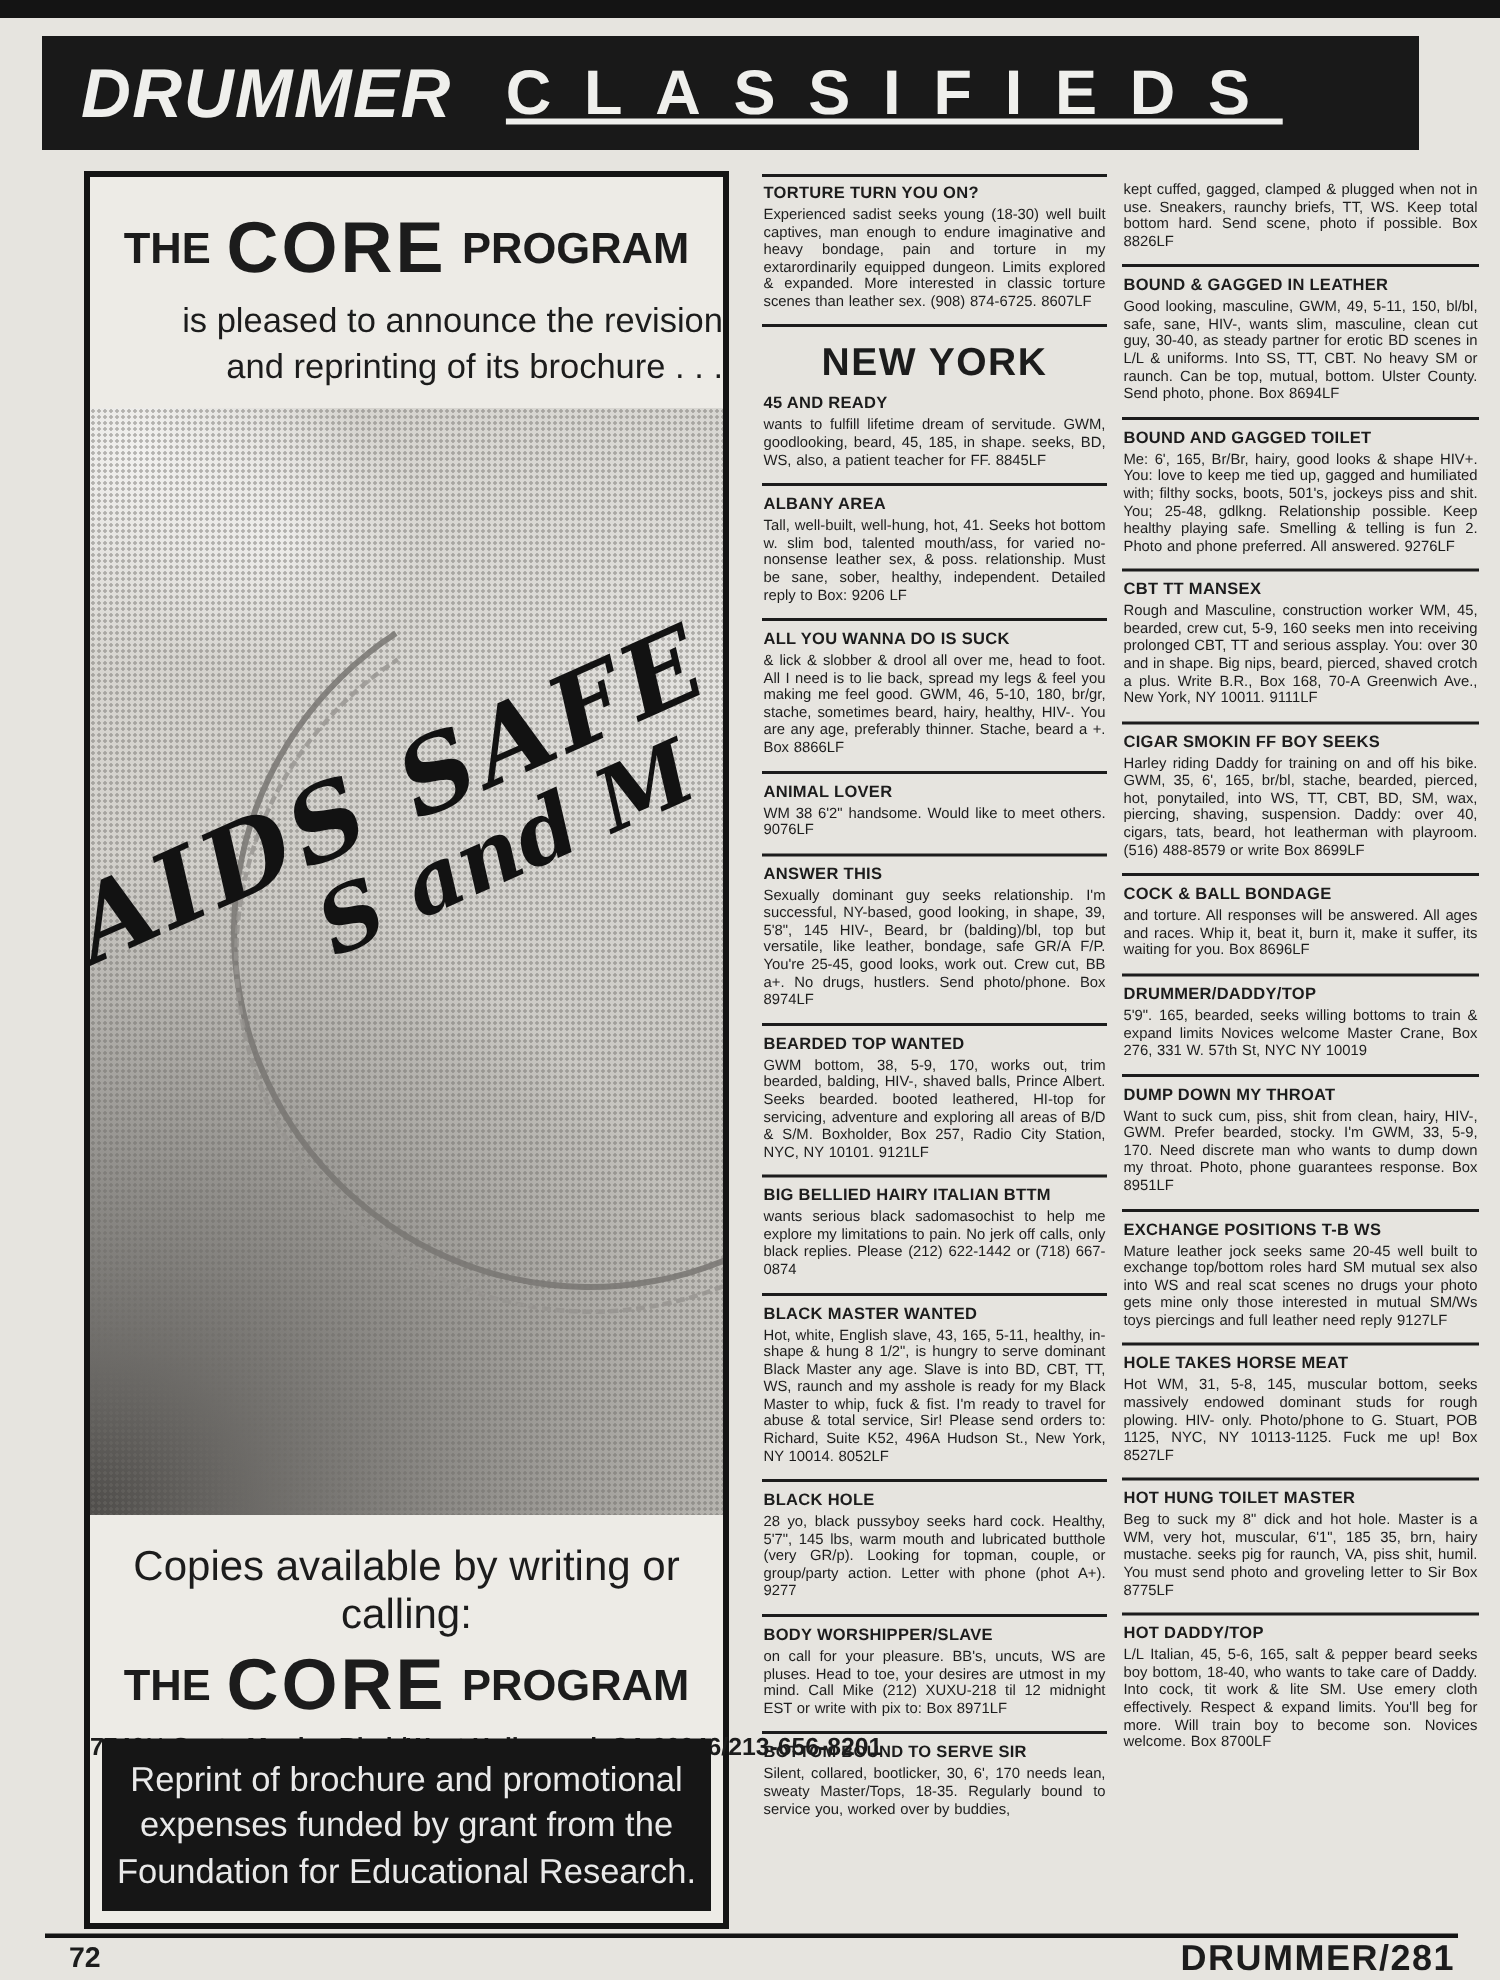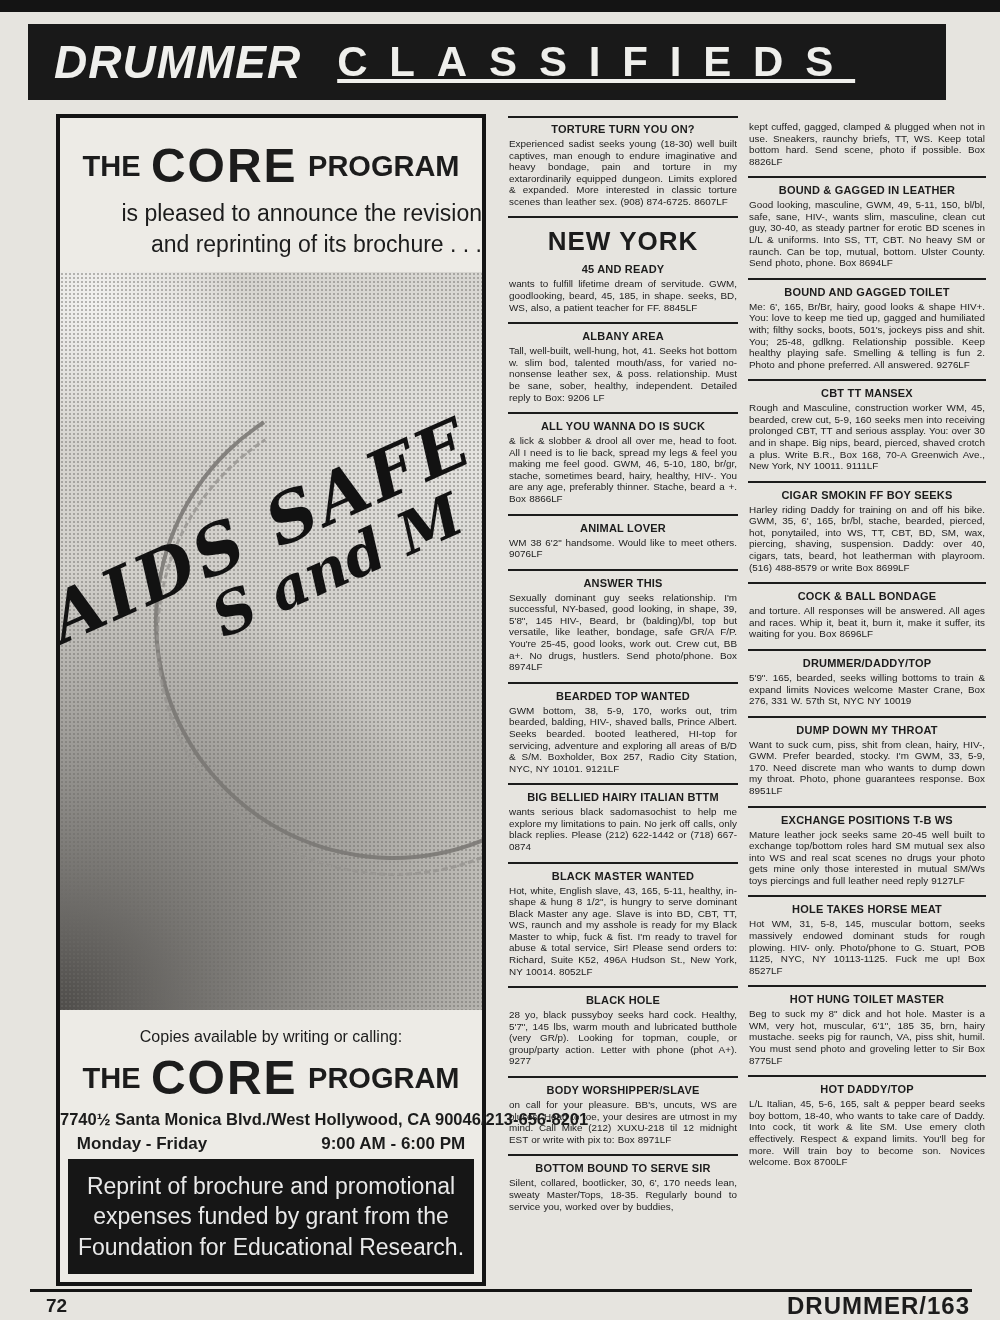--- a/index.html
+++ b/index.html
@@ -31,36 +31,36 @@
   .pocket-arc{position:absolute;right:-150px;top:110px;width:470px;height:470px;
      border:4px solid rgba(120,118,114,.85);border-radius:50%;border-top-color:transparent;border-right-color:transparent;
      transform:rotate(12deg);}
   .pocket-seam{position:absolute;right:-150px;top:128px;width:470px;height:470px;
      border:3px dashed rgba(150,148,144,.8);border-radius:50%;border-top-color:transparent;border-right-color:transparent;
      transform:rotate(12deg);}
   .graffiti{position:absolute;left:-30px;top:215px;width:115%;transform:rotate(-24deg);
      font-family:"DejaVu Serif",serif;font-style:italic;font-weight:bold;color:#121212;text-align:center;}
   .graffiti .g1{font-size:68px;letter-spacing:4px;}
   .graffiti .g2{font-size:58px;margin-top:-10px;padding-left:110px;}
-  .copies{font-size:16px;margin-top:18px;}
+  .copies{font-size:28px;margin-top:18px;}
   .core-head2{margin-top:8px;font-weight:bold;line-height:1;}
   .core-head2 .t1,.core-head2 .t3{font-size:29px;vertical-align:6px;}
   .core-head2 .t2{font-size:48px;letter-spacing:2px;margin:0 6px;}
   .addr{font-size:16.5px;font-weight:bold;margin-top:8px;white-space:nowrap;}
   .hours{font-size:17px;font-weight:bold;margin-top:5px;display:flex;justify-content:center;gap:114px;}
   .reprint{position:absolute;bottom:8px;left:8px;right:8px;background:#161616;color:#e9e9e9;
      font-size:23px;line-height:1.32;padding:12px 4px;}
   
   .col{position:absolute;top:116px;height:1168px;overflow:hidden;}
   .col-middle{left:508px;width:230px;}
   .col-right{left:748px;width:238px;}
   .lead-rule{border-top:2px solid #1c1c1c;}
   .rule{border-top:2px solid #1c1c1c;margin:1px 0;}
   .ad{padding:5px 1px 8px;}
-  .ad-title{font-weight:bold;text-align:center;font-size:11px;letter-spacing:.2px;margin-bottom:3px;}
+  .ad-title{font-weight:bold;font-size:11px;letter-spacing:.2px;margin-bottom:3px;}
   .ad-body{font-size:9.9px;line-height:1.17;text-align:justify;word-spacing:.4px;}
   .section-title{font-size:26px;font-weight:bold;text-align:center;letter-spacing:1px;padding:7px 0 1px;}
   
   .footline{position:absolute;left:30px;right:28px;top:1289px;border-top:3px solid #141414;}
   .pageno{position:absolute;left:46px;top:1295px;font-size:19px;font-weight:bold;}
   .mag{position:absolute;right:30px;top:1292px;font-size:24px;font-weight:bold;letter-spacing:1px;}
 </style>
 </head>
 <body>
 
@@ -225,15 +225,15 @@
       </div>
       <div class="rule"></div>
       <div class="ad">
         <div class="ad-title">HOT DADDY/TOP</div>
         <div class="ad-body">L/L Italian, 45, 5-6, 165, salt &amp; pepper beard seeks boy bottom, 18-40, who wants to take care of Daddy. Into cock, tit work &amp; lite SM. Use emery cloth effectively. Respect &amp; expand limits. You'll beg for more. Will train boy to become son. Novices welcome. Box 8700LF</div>
       </div>
     </div>
 
   <div class="footline"></div>
   <div class="pageno">72</div>
-  <div class="mag">DRUMMER/163</div>
+  <div class="mag">DRUMMER/281</div>
 
 </div>
 
 </body></html>

